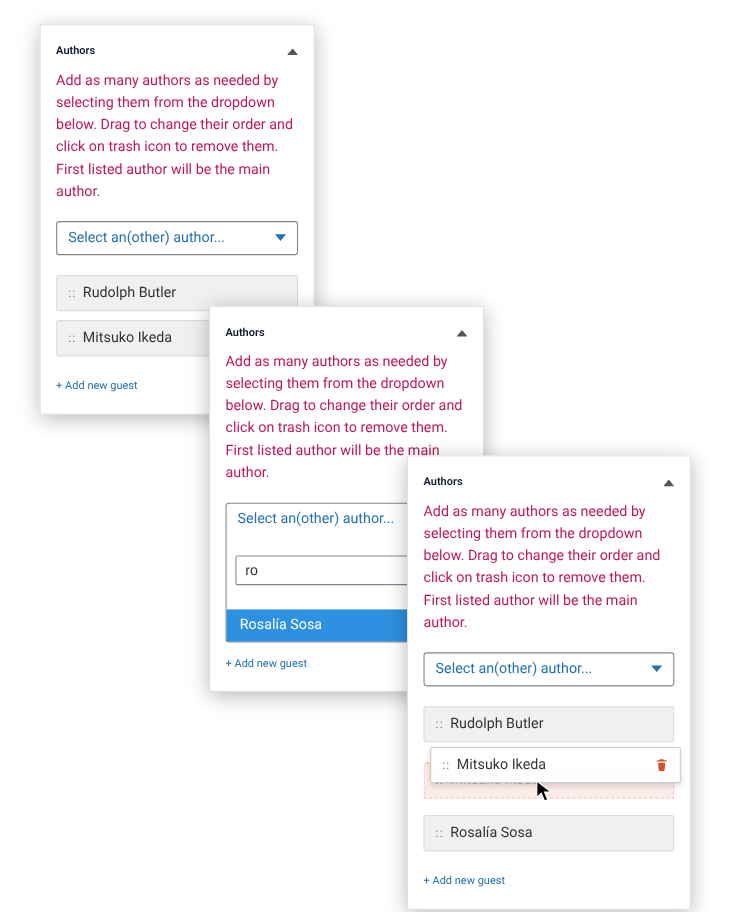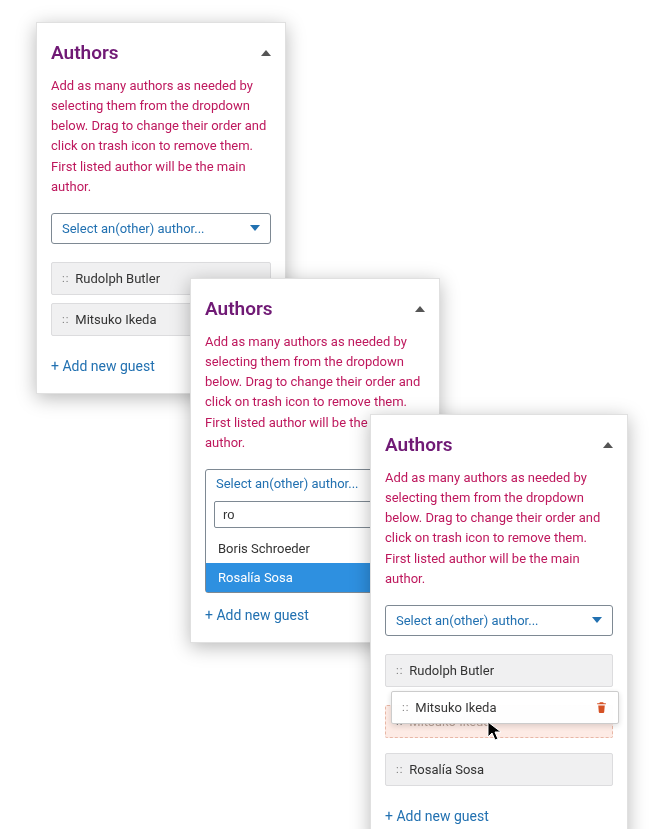--- a/index.html
+++ b/index.html
@@ -18,22 +18,22 @@
     padding: 12px 14px 18px 14px;
   }
   .panel-header {
     display: flex;
     justify-content: space-between;
     align-items: center;
     padding: 6px 0 12px 0;
   }
   .panel-title {
     font-weight: 600;
-    font-size: 19px;
-    color: #701a75;
+    font-size: 10px;
+    color: #0f172a;
   }
   .collapse-icon svg { width: 10px; height: 10px; display: block; }
   .panel-desc {
     font-size: 13px;
     color: #be185d;
     line-height: 1.55;
     padding-bottom: 16px;
   }
   .select-closed {
     border: 1px solid #7e8993;
@@ -52,21 +52,21 @@
     border: 1px solid #7e8993;
     border-radius: 3px;
     background: #fff;
   }
   .select-open .placeholder-row {
     padding: 6px 10px 4px 10px;
     color: #2271b1;
     font-size: 13px;
   }
   .select-open .search-input {
-    margin: 6px 8px;
+    margin: 22px 8px;
     width: calc(100% - 16px);
     border: 1px solid #7e8993;
     border-radius: 2px;
     padding: 5px 8px;
     font-size: 13px;
     color: #333;
     outline: none;
   }
   .option {
     padding: 7px 12px;
@@ -112,21 +112,21 @@
     color: #b79f94;
     position: absolute;
     left: 0; right: 0;
     z-index: 1;
   }
   .drag-zone { position: relative; height: 50px; margin-bottom: 8px; }
   .trash-icon { margin-left: auto; cursor: pointer; }
   .trash-icon svg { width: 13px; height: 14px; display: block; }
   .add-link {
     color: #2271b1;
-    font-size: 14px;
+    font-size: 10px;
     margin-top: 14px;
     cursor: pointer;
     display: inline-block;
   }
   .cursor-icon {
     position: absolute;
     width: 16px;
     height: 20px;
     z-index: 5;
     pointer-events: none;
@@ -177,21 +177,20 @@
     <span class="collapse-icon">
       <svg viewBox="0 0 10 10">
           <polygon points="0,8 10,8 5,2" fill="#555"></polygon>
         </svg>
     </span>
   </div>
   <div class="panel-desc">Add as many authors as needed by selecting them from the dropdown below. Drag to change their order and click on trash icon to remove them. First listed author will be the main author.</div>
   <div class="select-open">
     <div class="placeholder-row">Select an(other) author...</div>
     <input class="search-input" type="text" value="ro" style="">
-    <div class="option">Boris Schroeder</div>
     <div class="option highlight">Rosalía Sosa</div>
   </div>
   <div class="add-link">+ Add new guest</div>
 </div>
 
 <div class="panel" id="panel3">
   <div class="panel-header">
     <span class="panel-title">Authors</span>
     <span class="collapse-icon">
       <svg viewBox="0 0 10 10">

